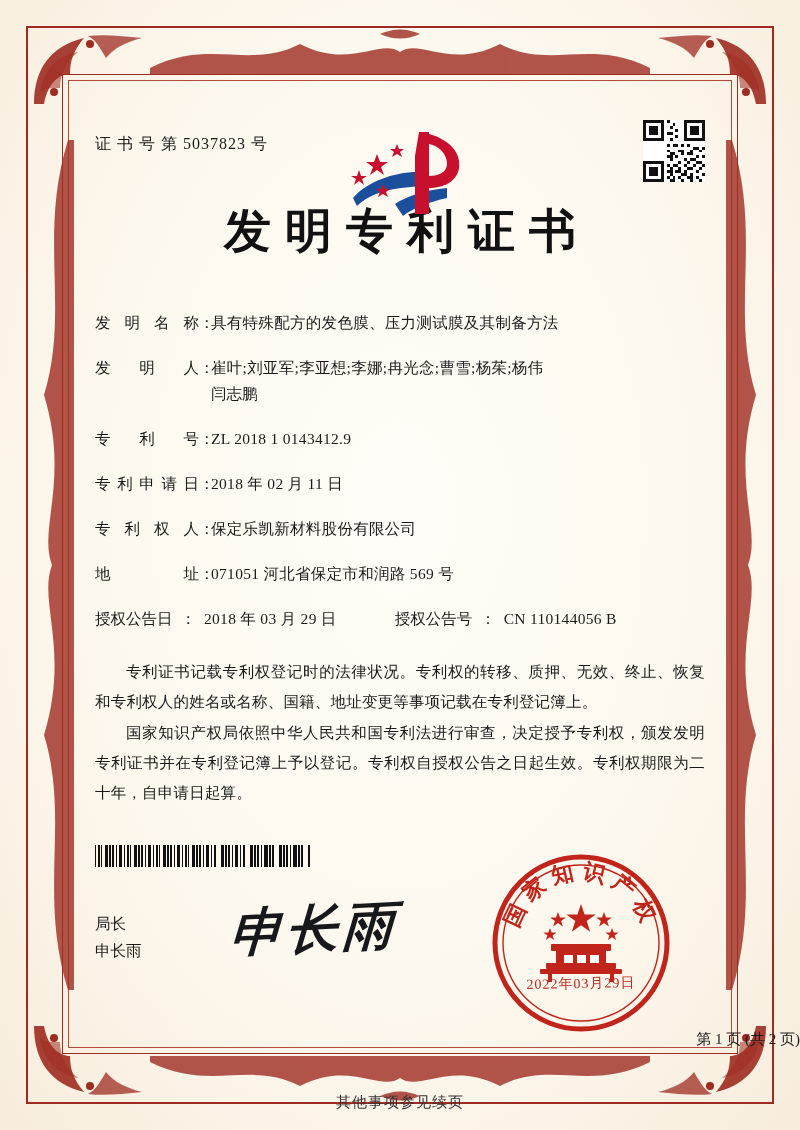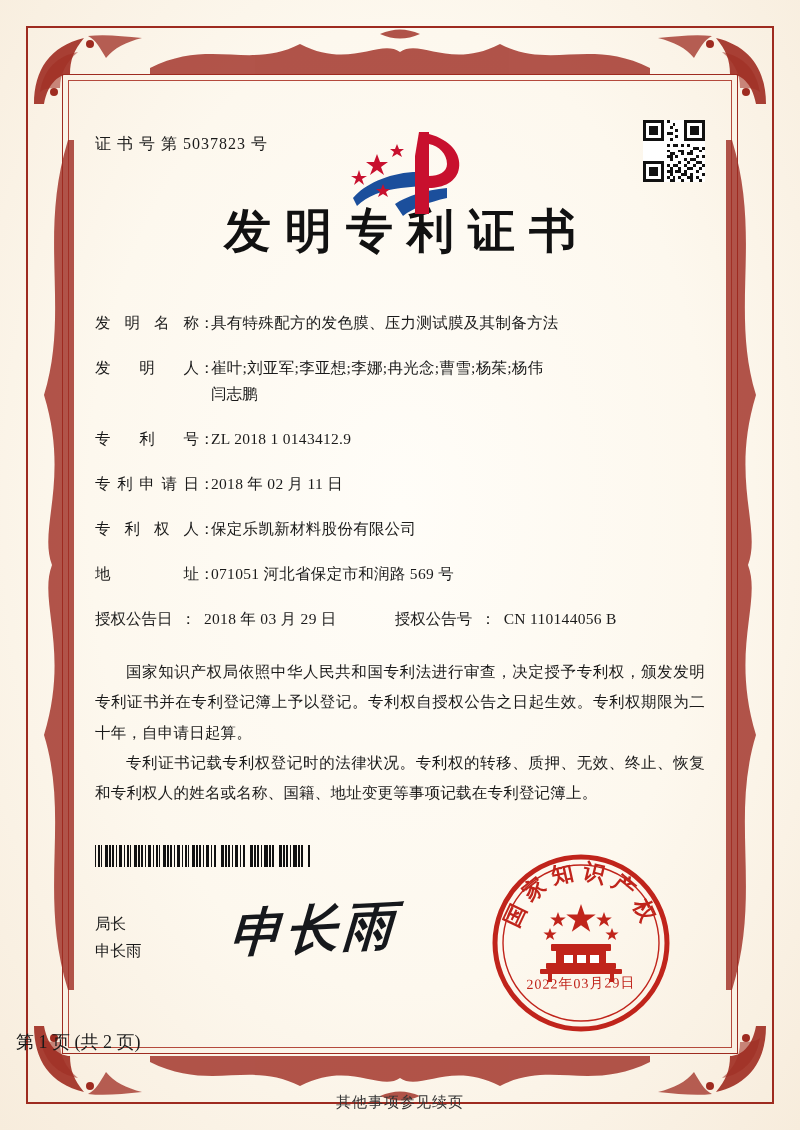--- a/index.html
+++ b/index.html
@@ -218,22 +218,22 @@
     font-size: 14px;
     letter-spacing: 1px;
     transform: rotate(-1deg);
     font-family: "Liberation Serif", serif;
   }
 
   .page-num {
     position: absolute;
     left: 16px; right: 0;
     top: 1030px;
-    text-align: left;
-    font-size: 18px;
+    text-align: right;
+    font-size: 15px;
   }
 
   .footer-note {
     position: absolute;
     left: 0; right: 0;
     bottom: 18px;
     text-align: center;
     font-size: 15px;
     color: #333;
     letter-spacing: 1px;
@@ -484,22 +484,22 @@
         <span>：</span>
         <span class="seg-value">2018 年 03 月 29 日</span>
         <span class="gap"></span>
         <span class="seg-label">授权公告号</span>
         <span>：</span>
         <span class="seg-value">CN 110144056 B</span>
       </div>
     </div>
 
     <div class="paras">
+      <p class="para">专利证书记载专利权登记时的法律状况。专利权的转移、质押、无效、终止、恢复和专利权人的姓名或名称、国籍、地址变更等事项记载在专利登记簿上。</p>
       <p class="para">国家知识产权局依照中华人民共和国专利法进行审查，决定授予专利权，颁发发明专利证书并在专利登记簿上予以登记。专利权自授权公告之日起生效。专利权期限为二十年，自申请日起算。</p>
-      <p class="para">专利证书记载专利权登记时的法律状况。专利权的转移、质押、无效、终止、恢复和专利权人的姓名或名称、国籍、地址变更等事项记载在专利登记簿上。</p>
     </div>
   </div>
 
   <div class="barcode"></div>
 
   <div class="sign-block">
     <div>局长</div>
     <div>申长雨</div>
   </div>
   <div class="signature">申长雨</div>

